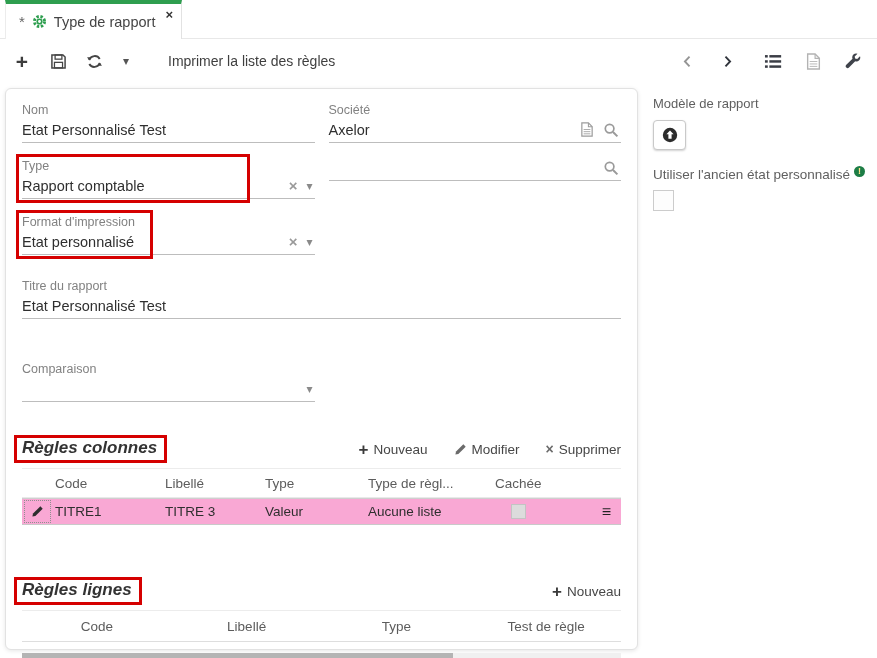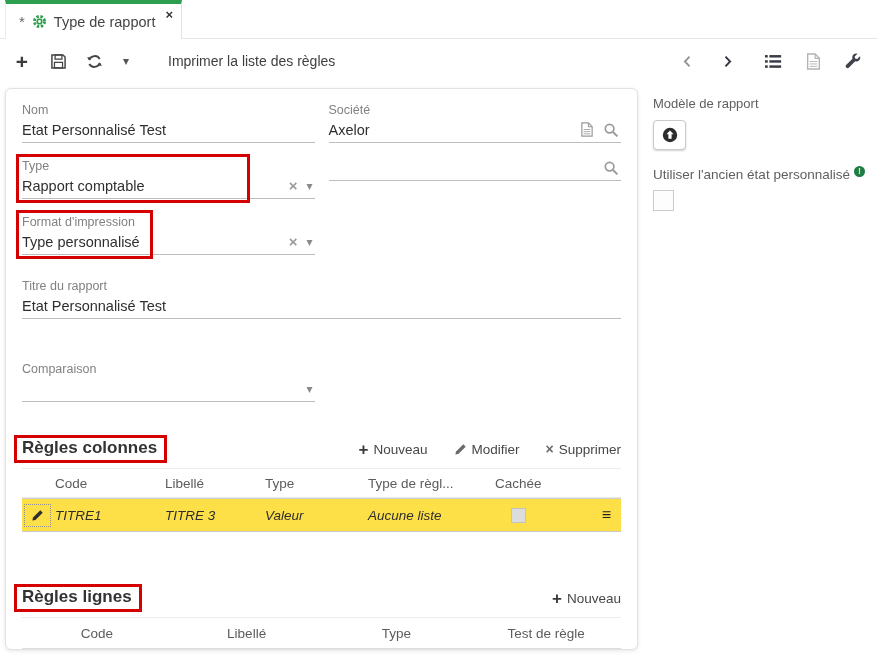--- a/index.html
+++ b/index.html
@@ -47,43 +47,43 @@
   .control .val { flex:1; white-space:nowrap; }
   .ctl-icons { display:flex; align-items:center; gap:9px; padding-right:2px; }
   .clear-x { color:#9a9a9a; font-weight:bold; font-size:15px; line-height:1; cursor:pointer; }
   .caret { color:#8a8a8a; font-size:12px; line-height:1; cursor:pointer; }
 
   
   .red-overlay {
     position:absolute; border:3px solid #d50000; pointer-events:none; z-index:5;
   }
   .red-title {
-    display:inline-block; border:3px solid #d50000; padding:0 7px 2px 5px; margin-left:-8px;
+    display:inline-block; border:3px solid #d50000; padding:0 7px 2px 5px; margin-left:-8px;font-style:italic;
   }
 
   
   .section-head {
     display:flex; align-items:center; border-bottom:1px solid #ececec; padding-bottom:5px;
   }
   .section-title { font-size:17px; font-weight:700; color:#333; }
   .section-actions { margin-left:auto; display:flex; align-items:center; gap:26px; }
   .act { display:flex; align-items:center; gap:5px; font-size:13.5px; color:#474747; cursor:pointer; }
   .act .plus { font-size:17px; font-weight:bold; color:#3a3a3a; line-height:1; }
   .act .xdel { font-size:14px; font-weight:bold; color:#6b6b6b; line-height:1; }
 
   
   .tbl-head-cols {
     display:grid; grid-template-columns:33px 110px 100px 103px 127px 90px 1fr;
     font-size:13.5px; color:#5c5c5c; padding:7px 0 6px 0; border-bottom:1px solid #e9e9e9;
   }
   .tbl-row-cols {
     display:grid; grid-template-columns:33px 110px 100px 103px 127px 90px 1fr;
-    align-items:center; background:#fde047; height:34px;
+    align-items:center; background:#f9a8d4; height:27px;
     border-top:1px solid #cfcfcf; border-bottom:1px solid #c9c9c9;
-    font-size:13.5px; color:#2e2e2e; cursor:pointer;font-style:italic;
+    font-size:13.5px; color:#2e2e2e; cursor:pointer;
   }
   .edit-cell { display:flex; align-items:center; justify-content:center; width:27px; height:23px; margin-left:2px; border:1px dotted #8f8f8f; cursor:pointer; }
   .row-checkbox { width:15px; height:15px; border:1px solid #c3c3c3; margin-left:16px; background:#dcdcdc; cursor:pointer; }
   .menu-cell { text-align:right; padding-right:10px; font-size:16px; font-weight:bold; color:#222; cursor:pointer; }
 
   .tbl-head-lignes {
     display:grid; grid-template-columns:1fr 1fr 1fr 1fr; text-align:center;
     font-size:13.5px; color:#5c5c5c; padding:8px 0 7px 0; border-bottom:1px solid #dedede;
   }
   .hscroll { margin-top:11px; height:8px; background:#f0f0f0; cursor:pointer; }
@@ -251,21 +251,21 @@
             </svg>
           </span>
         </span>
       </div>
     </div>
 
     <div class="field">
       <div class="red-overlay" style="left:-6px; top:-5px; width:137px; height:49px;"></div>
       <div class="lbl">Format d'impression</div>
       <div class="control">
-        <span class="val">Type personnalisé</span>
+        <span class="val">Etat personnalisé</span>
         <span class="ctl-icons">
           <span class="clear-x">×</span>
           <span class="caret">▾</span>
         </span>
       </div>
     </div>
     <div></div>
 
     <div class="field" style="grid-column:1/3; margin-top:8px;">
       <div class="lbl">Titre du rapport</div>

